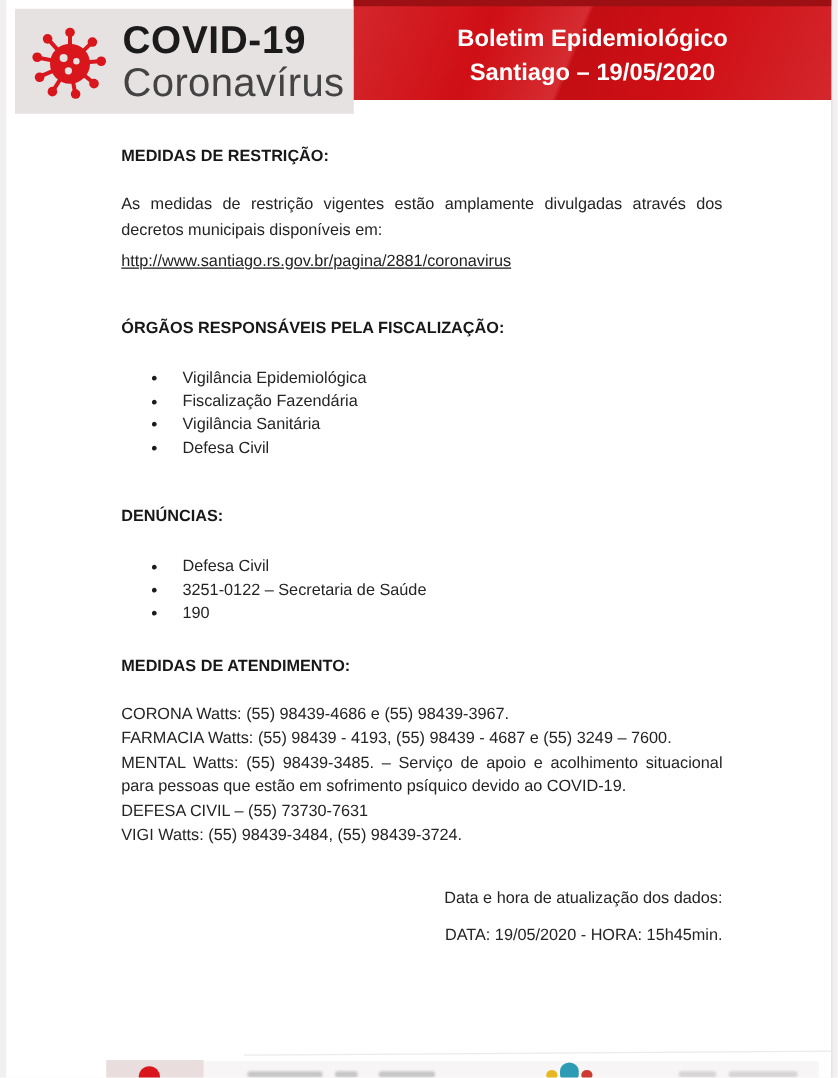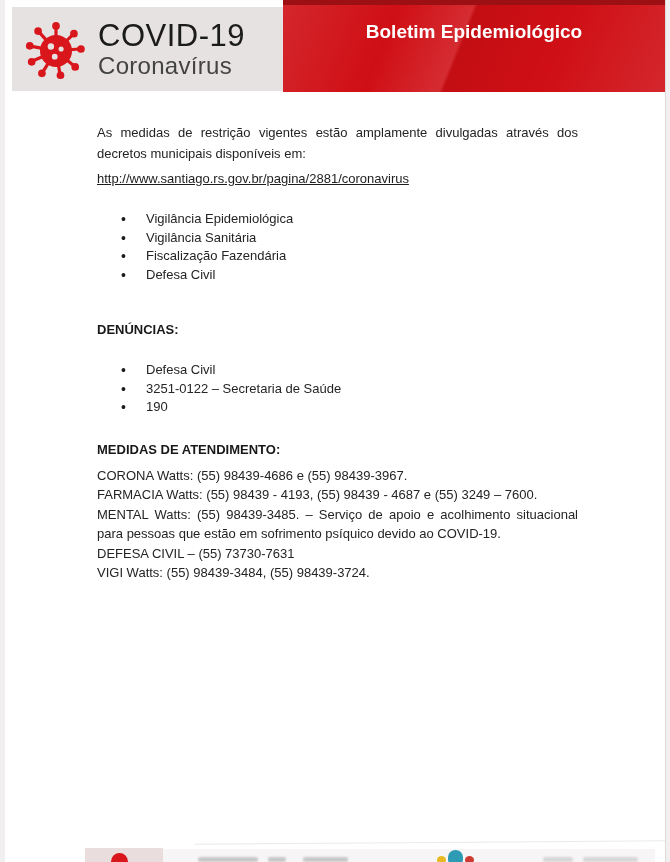--- a/index.html
+++ b/index.html
@@ -19,27 +19,27 @@
   .header { position: relative; height: 95px; }
   .logo-block {
     position: absolute; left: 7px; top: 7px;
     width: 271px; height: 84px;
     background: var(--logo-bg, #e6e2e1);
     display: flex; align-items: center;
   }
   .virus { width: 64px; height: 70px; margin-left: 12px; flex: 0 0 auto; }
   .logo-text { margin-left: 10px; line-height: 1; }
   .logo-title {
-    font-size: 31px; font-weight: 400; color: #1b1b1b; letter-spacing: 0.5px;
+    font-size: 31px; font-weight: 700; color: #1b1b1b; letter-spacing: 0.5px;
   }
   .logo-subtitle {
-    font-size: 24px; font-weight: 400; color: #434343; margin-top: 3px; letter-spacing: 0.3px;
+    font-size: 32px; font-weight: 400; color: #434343; margin-top: 3px; letter-spacing: 0.3px;
   }
   .banner {
-    position: absolute; left: 278px; top: 0; right: 0; height: 92px;
+    position: absolute; left: 278px; top: 0; right: 0; height: 80px;
     background:
       linear-gradient(112deg, rgba(255,255,255,0.10) 0%, rgba(255,255,255,0.0) 28%, rgba(255,255,255,0.12) 46%, rgba(0,0,0,0.06) 47%, rgba(0,0,0,0.0) 70%, rgba(255,255,255,0.10) 100%),
       var(--banner-red, #cf0f15);
   }
   .banner-topstrip {
     position: absolute; left: 0; top: 0; right: 0; height: 5px;
     background: var(--banner-dark-red, #9c1014);
   }
   .banner-text {
     position: absolute; left: 0; right: 0; top: 18px;
@@ -51,38 +51,38 @@
     position: relative;
     padding: 20px 87px 0 92px;
     font-size: 13px; line-height: 21px; color: #242424;
   }
   .note { margin-bottom: 15px; }
   h3.doc-heading {
     font-size: 13px; font-weight: 700; color: #181818;
     line-height: 20px;
   }
   .h-medidas { margin-top: 0; }
-  .p-restricao { margin-top: 7px; text-align: justify; }
+  .p-restricao { margin-top: 17px; text-align: justify; }
   .link-line { margin-top: 4px; }
   .doc-link {
     color: #1d1d1d; text-decoration: underline; cursor: pointer;
   }
   .h-orgaos { margin-top: 33px; }
   ul.doc-list { list-style: none; margin-top: 21px; margin-left: 24px; }
   ul.doc-list li {
     position: relative; padding-left: 25px; line-height: 18.5px;
   }
   ul.doc-list li::before {
     content: "•";
     position: absolute; left: 0; top: 0;
     font-size: 14px; color: #1b1b1b;
   }
   .h-denuncias { margin-top: 36px; }
   .h-canais { margin-top: 23px; }
-  .channels { margin-top: 6px; line-height: 19.5px; }
+  .channels { margin-top: 18px; line-height: 19.5px; }
   .channels .ch-line { text-align: justify; }
   .update-block { margin-top: 30px; text-align: right; }
   .update-label { line-height: 20px; }
   .update-value { margin-top: 10px; line-height: 20px; }
   
   .next-page-band {
     position: absolute; left: 0; right: 0; bottom: 0; height: 14px;
   }
   .band-sep {
     position: absolute; left: 190px; right: 0; top: -6px; height: 1px;
@@ -166,55 +166,62 @@
       </svg>
       <div class="logo-text">
         <div class="logo-title">COVID-19</div>
         <div class="logo-subtitle">Coronavírus</div>
       </div>
     </div>
     <div class="banner">
       <div class="banner-topstrip"></div>
       <div class="banner-text">
         <div>Boletim Epidemiológico</div>
+        <div>Santiago – 19/05/2020</div>
       </div>
     </div>
   </div>
 
   <div class="content">
 
 
+    <h3 class="doc-heading h-medidas">MEDIDAS DE RESTRIÇÃO:</h3>
     <div class="p-restricao">As medidas de restrição vigentes estão amplamente divulgadas através dos decretos municipais disponíveis em:</div>
     <div class="link-line">
       <span class="doc-link">http://www.santiago.rs.gov.br/pagina/2881/coronavirus</span>
     </div>
 
+    <h3 class="doc-heading h-orgaos">ÓRGÃOS RESPONSÁVEIS PELA FISCALIZAÇÃO:</h3>
     <ul class="doc-list">
       <li>Vigilância Epidemiológica</li>
+      <li>Fiscalização Fazendária</li>
       <li>Vigilância Sanitária</li>
-      <li>Fiscalização Fazendária</li>
       <li>Defesa Civil</li>
     </ul>
 
     <h3 class="doc-heading h-denuncias">DENÚNCIAS:</h3>
     <ul class="doc-list">
       <li>Defesa Civil</li>
       <li>3251-0122 – Secretaria de Saúde</li>
       <li>190</li>
     </ul>
 
     <h3 class="doc-heading h-canais">MEDIDAS DE ATENDIMENTO:</h3>
     <div class="channels">
       <div class="ch-line">CORONA Watts: (55) 98439-4686 e (55) 98439-3967.</div>
       <div class="ch-line">FARMACIA Watts: (55) 98439 - 4193, (55) 98439 - 4687 e (55) 3249 – 7600.</div>
       <div class="ch-line">MENTAL Watts: (55) 98439-3485. – Serviço de apoio e acolhimento situacional para pessoas que estão em sofrimento psíquico devido ao COVID-19.</div>
       <div class="ch-line">DEFESA CIVIL – (55) 73730-7631</div>
       <div class="ch-line">VIGI Watts: (55) 98439-3484, (55) 98439-3724.</div>
     </div>
 
+    <div class="update-block">
+      <div class="update-label">Data e hora de atualização dos dados:</div>
+      <div class="update-value">DATA: 19/05/2020 - HORA: 15h45min.</div>
+    </div>
   </div>
 
   <div class="next-page-band">
     <div class="band-sep"></div>
     <div class="peek-logo">
       <div class="peek-virus-dot"></div>
     </div>
     <div class="peek-strip">
       <div class="smudge s1"></div>
       <div class="smudge s2"></div>

